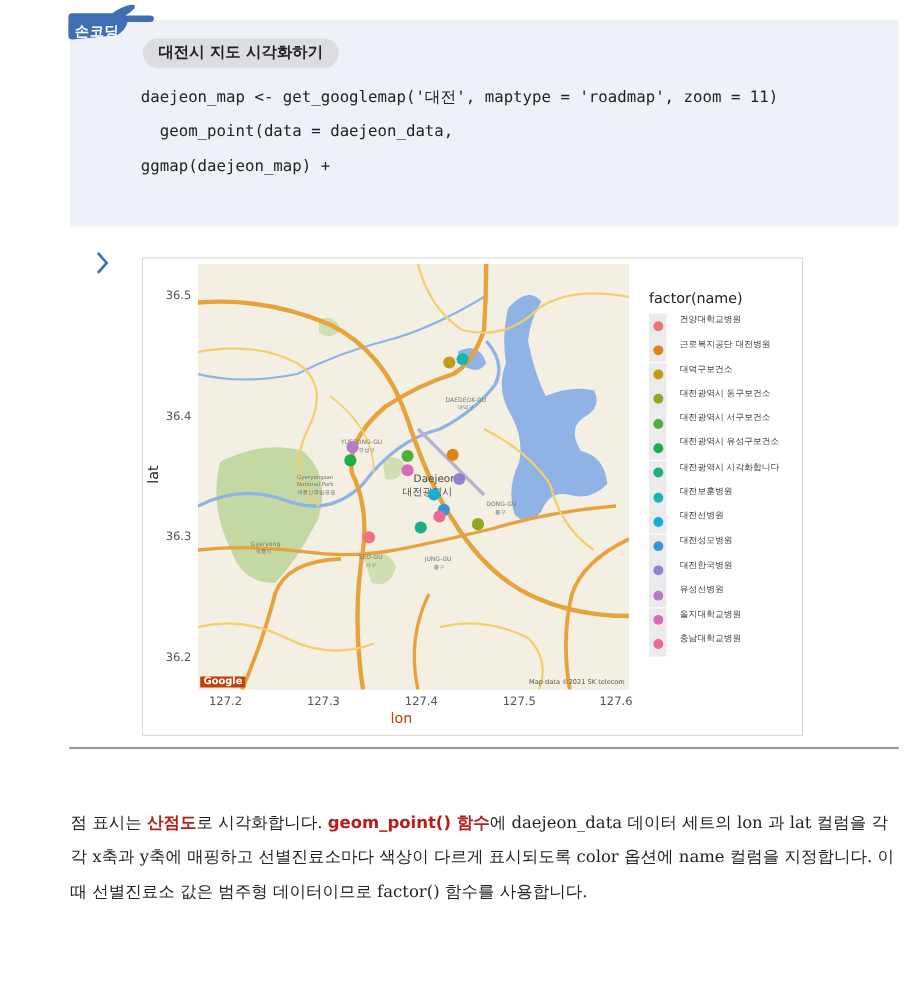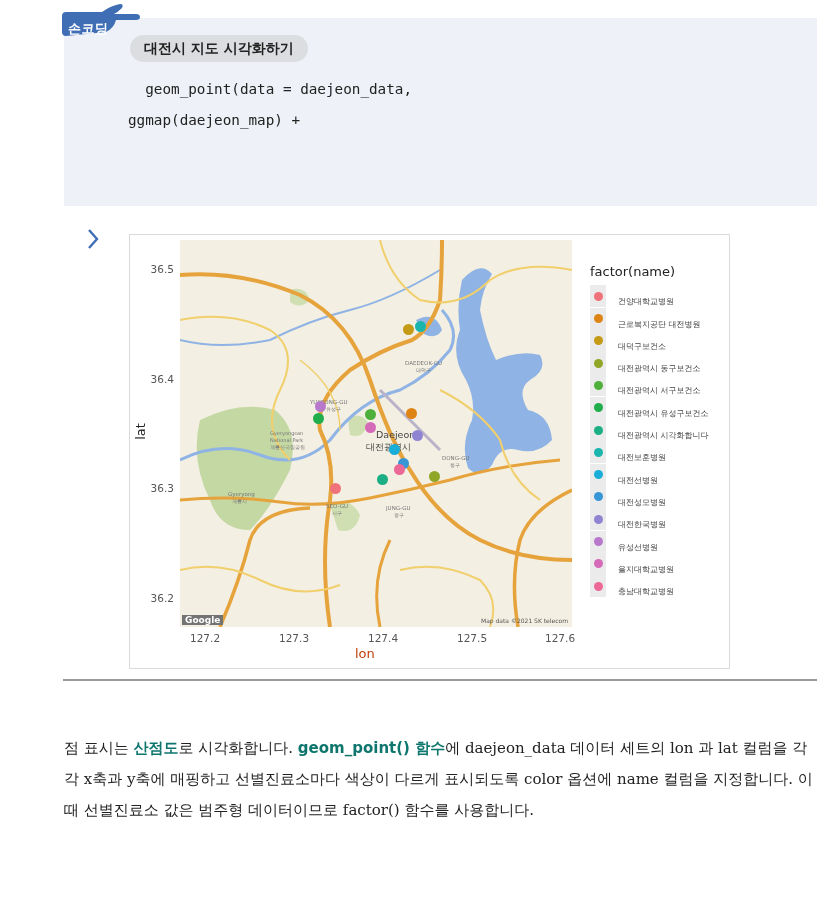--- a/index.html
+++ b/index.html
@@ -24,49 +24,50 @@
   .map-panel { position:absolute; left:180px; top:240px; width:392px; height:387px; background:#f3efe2; overflow:hidden; }
   .map-panel svg { position:absolute; left:0; top:0; }
 
   .y-tick { position:absolute; font-size:10.5px; color:#555; text-align:right; width:36px; }
   .x-tick { position:absolute; font-size:10.5px; color:#555; width:40px; text-align:left; }
   .axis-title-x { position:absolute; left:355px; top:646px; font-size:13px; color:#c2410c; }
   .axis-title-y { position:absolute; left:132px; top:424px; font-size:13px; color:#222; transform:rotate(-90deg); transform-origin:center; }
 
   .legend { position:absolute; left:590px; top:264px; }
   .legend-title { font-size:13px; color:#222; margin-bottom:6px; }
-  .legend-item { height:22.3px; display:flex; align-items:flex-end; }
+  .legend-item { height:22.3px; display:flex; align-items:flex-start; }
   .legend-key { width:16px; height:22px; background:#ebebeb; display:flex; align-items:center; justify-content:center; margin-right:12px; }
   .legend-dot { width:9px; height:9px; border-radius:50%; }
   .legend-label { font-size:8px; color:#444; }
 
   .map-credit { position:absolute; right:4px; bottom:3px; font-size:6px; color:#555; }
-  .google-logo { position:absolute; left:2px; bottom:2px; font-size:9px; color:#fff; background:#737373; padding:0 3px; font-weight:bold; }
+  .google-logo { position:absolute; left:2px; bottom:2px; font-size:9px; color:#fff; background:#c2410c; padding:0 3px; font-weight:bold; }
 
   .divider { position:absolute; left:63px; top:679px; width:754px; height:2px; background:#9a9a9a; }
 
   
   .para { position:absolute; left:64px; top:733px; width:756px; font-family:"DejaVu Serif", serif; font-size:15px; color:#222; line-height:31px; }
-  .hl { color:#0f766e; font-family:"DejaVu Sans", sans-serif; font-weight:bold; }
+  .hl { color:#b91c1c; font-family:"DejaVu Sans", sans-serif; font-weight:bold; }
 </style>
 </head>
 <body>
 
 <div class="code-block"></div>
 
 <div class="hand-badge">
   <svg width="80" height="40" viewBox="0 0 80 40">
     <path d="M0 12 Q0 8 4 8 L40 8 Q48 2 58 0 Q62 0 60 4 Q56 8 52 10 L74 10 Q78 10 78 13 Q78 16 74 16 L54 16 Q52 24 44 28 L4 32 Q0 32 0 28 Z" fill="#3f6eb5"></path>
   </svg>
   <span class="hand-label">손코딩</span>
 </div>
 
 <div class="title-pill">대전시 지도 시각화하기</div>
 
 <div class="code-lines">
+  <div class="code-line">daejeon_map &lt;- get_googlemap('대전', maptype = 'roadmap', zoom = 11)</div>
   <div class="code-line">  geom_point(data = daejeon_data,</div>
   <div class="code-line">ggmap(daejeon_map) +</div>
 </div>
 
 <div class="result-arrow">
   <svg width="14" height="22" viewBox="0 0 14 22">
       <path d="M3 2 L11 11 L3 20" stroke="#3f6eb5" stroke-width="2.4" fill="none"></path>
     </svg>
 </div>
 

